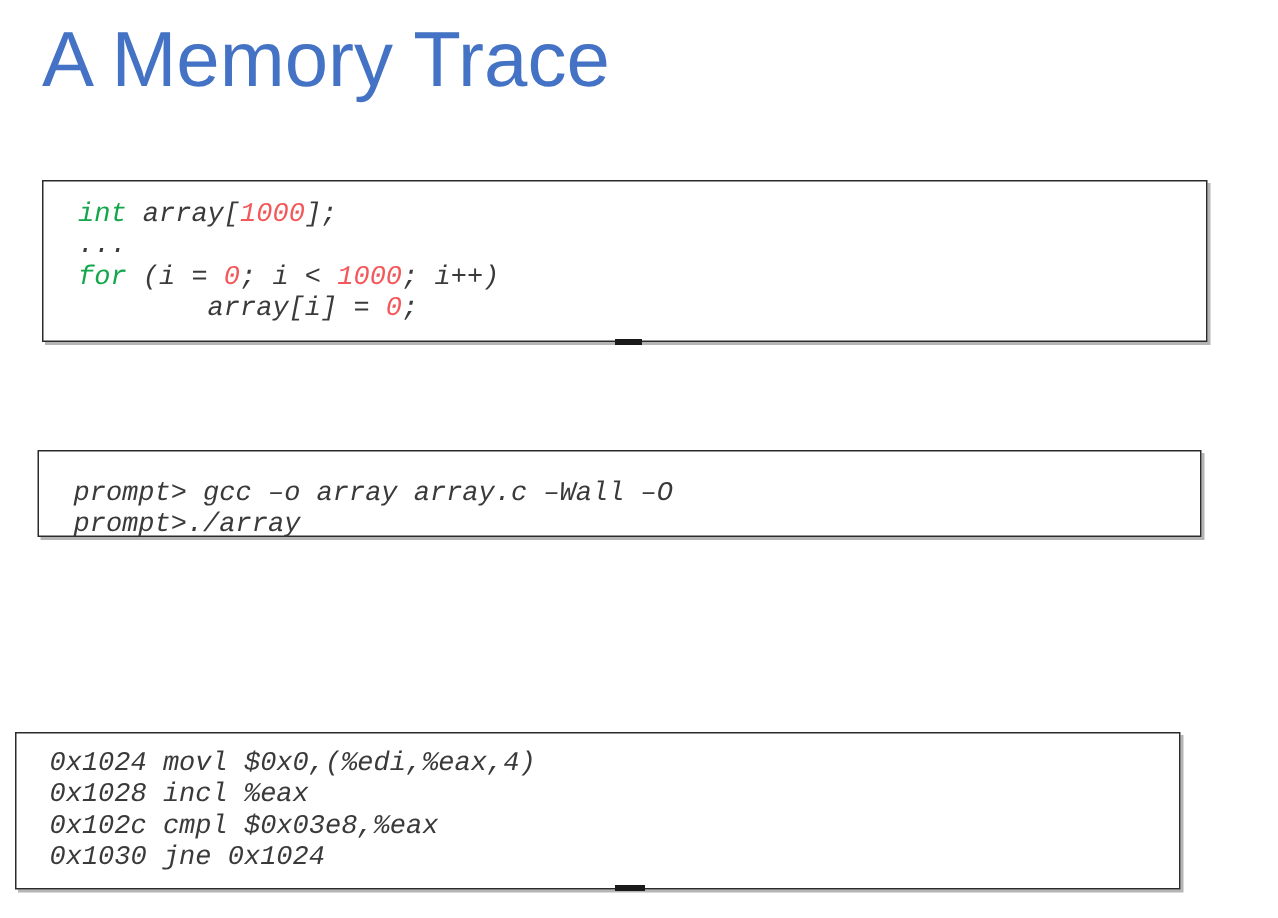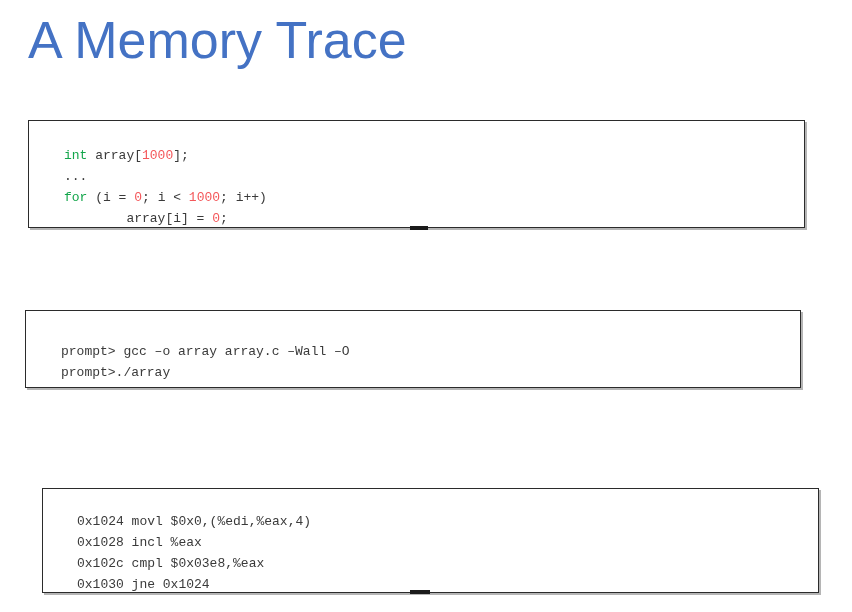--- a/index.html
+++ b/index.html
@@ -31,53 +31,54 @@
 
   
   .code-box {
     position: absolute;
     background: #ffffff;
     border: 1.5px solid #2b2b2b;
     box-sizing: border-box;
     box-shadow: 2px 2px 0 0 rgba(120,120,120,0.55);
   }
   .code-box pre {
-    margin: 12px;
+    margin: 0;
     font-family: "Liberation Mono", "DejaVu Sans Mono", monospace;
-    font-size: 13px;
+    font-size: 18px;
     line-height: 21px;
     color: #3a3a3a;
     white-space: pre;
+    font-style: italic;
   }
 
   
   #code-box-c {
     left: 28px;
     top: 120px;
     width: 777px;
     height: 108px;
   }
   #code-box-c pre {
     padding: 12px 0 0 23px;
   }
 
   
   #code-box-shell {
     left: 25px;
-    top: 310px;
+    top: 300px;
     width: 776px;
-    height: 78px;
+    height: 58px;
   }
   #code-box-shell pre {
     padding: 18px 0 0 23px;
   }
 
   
   #code-box-asm {
-    left: 42px;
+    left: 10px;
     top: 488px;
     width: 777px;
     height: 105px;
   }
   #code-box-asm pre {
     padding: 10px 0 0 22px;
   }
 
   
   .tok-kw  { color: #13a64b; }

